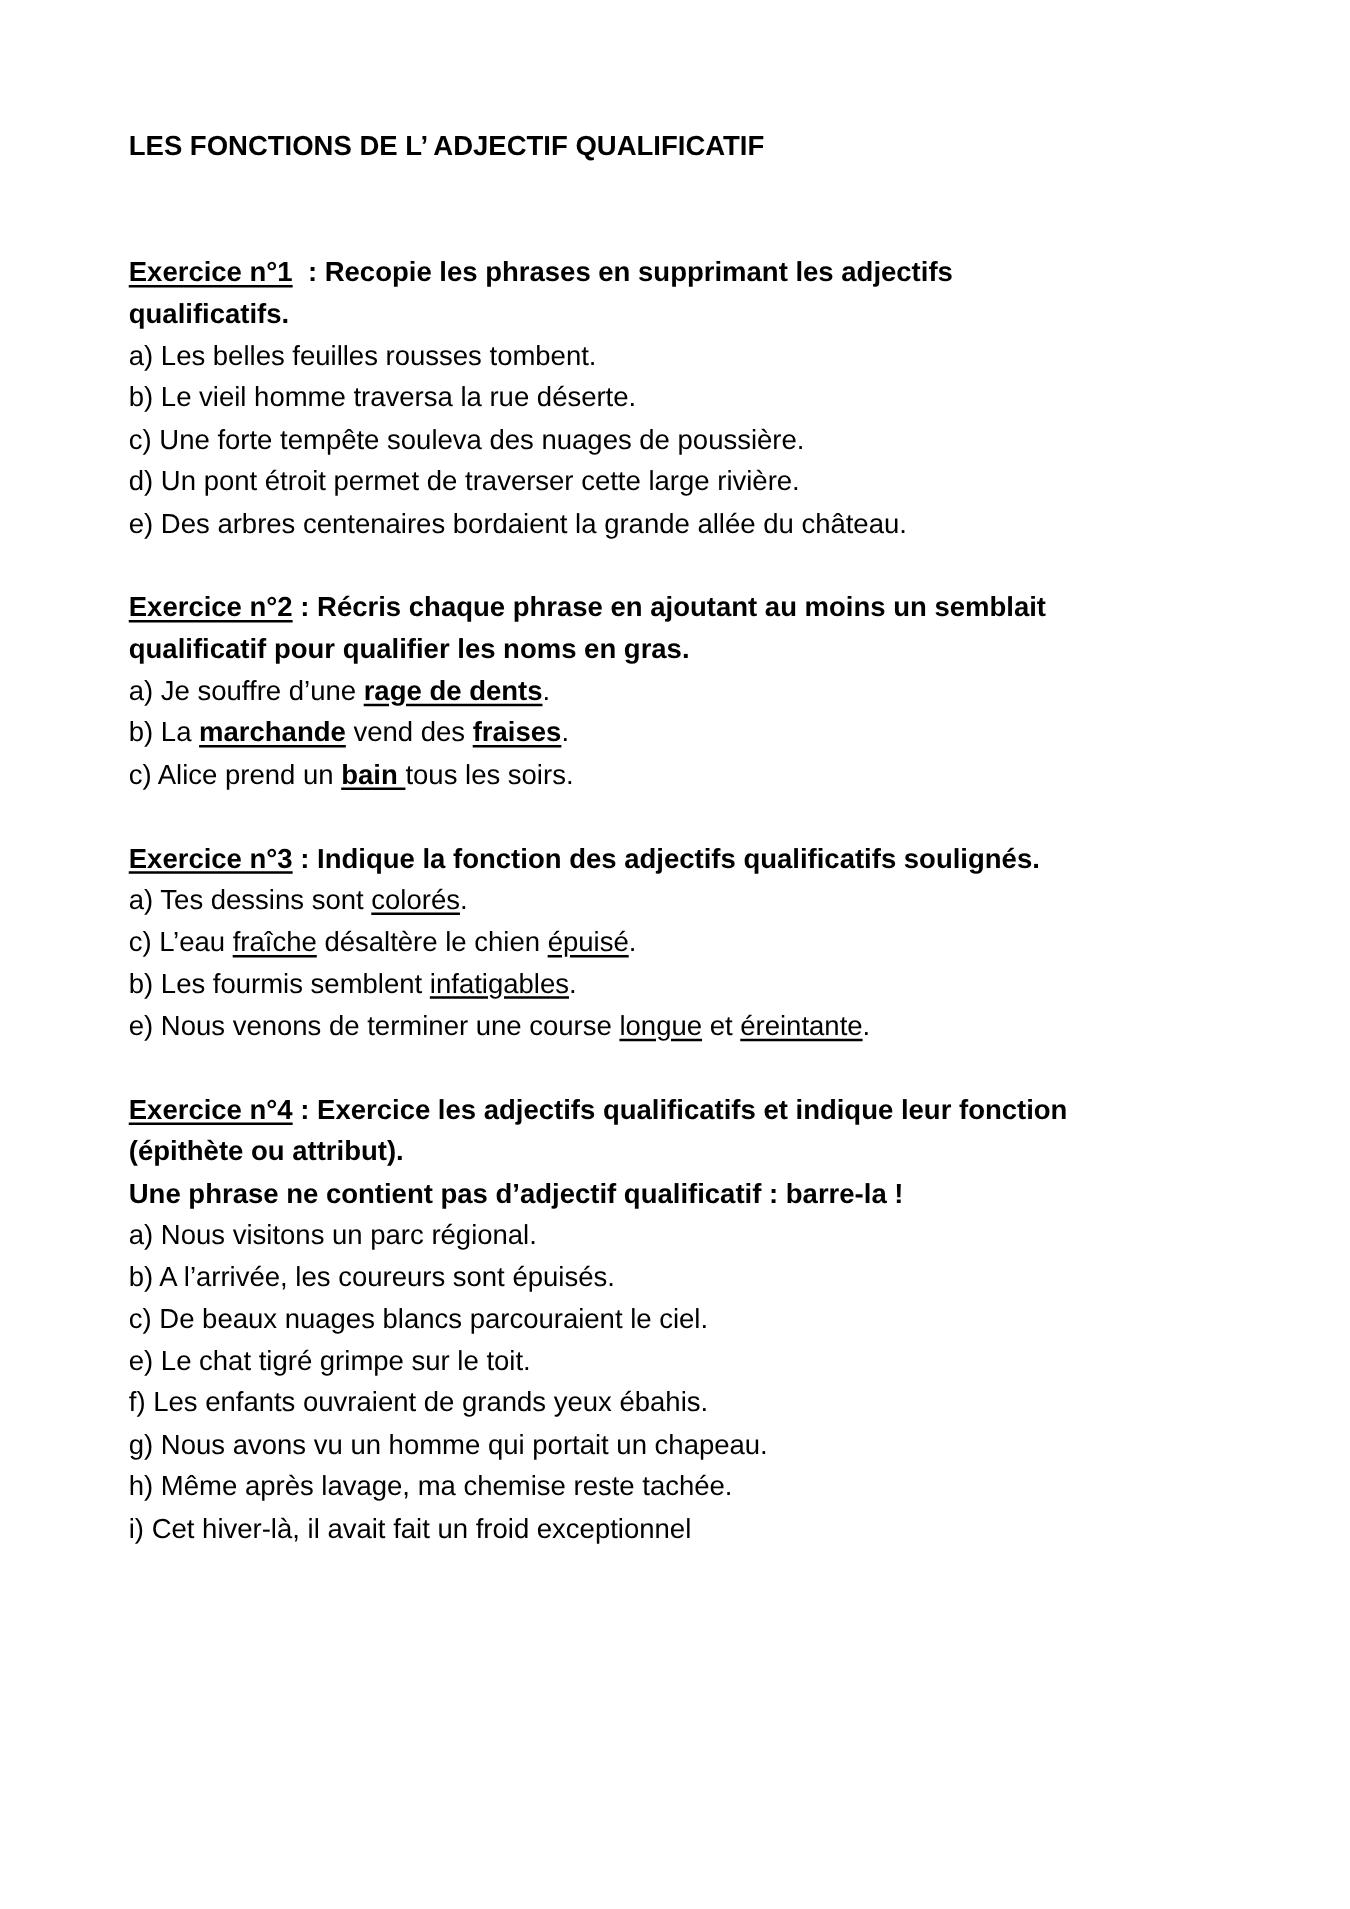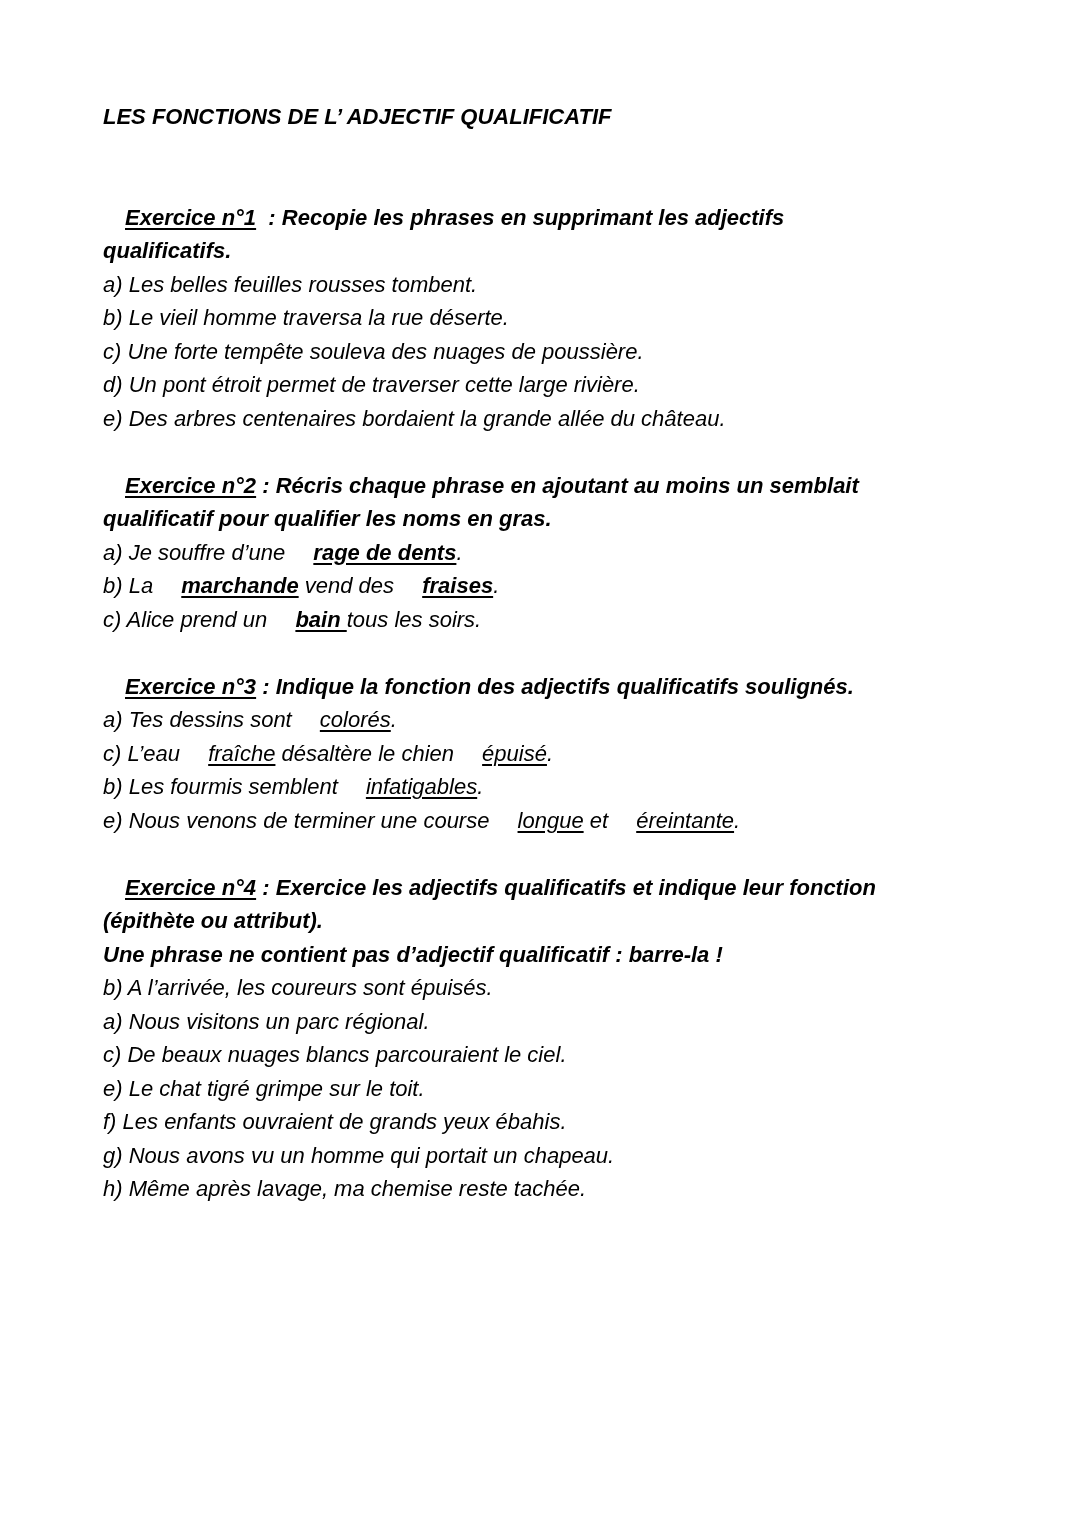--- a/index.html
+++ b/index.html
@@ -8,28 +8,27 @@
     width: 1080px;
     height: 1527px;
     font-family: "Liberation Sans", "DejaVu Sans", sans-serif;
     color: #000000;
     overflow: hidden;
   }
   .doc {
     padding: 100px 60px 0 103px;
     font-size: 22px;
     line-height: 33.5px;
-    font-style: italic;
   }
   .line {
     white-space: pre;
     min-height: 33.5px;
   }
   .b { font-weight: bold; }
-  .u { text-decoration: underline; text-underline-offset: 3px; margin-left: 22px; }
+  .u { text-decoration: underline; text-underline-offset: 3px; }
 </style>
 </head>
 <body>
 
 <div class="doc">
   <div>
       <div class="line"><span class="b">LES FONCTIONS DE L’ ADJECTIF QUALIFICATIF</span></div>
       <div class="line">&nbsp;</div>
       <div class="line">&nbsp;</div>
       <div class="line"><span class="b u">Exercice n°1</span><span class="b">  : Recopie les phrases en supprimant les adjectifs</span></div>
@@ -48,21 +47,22 @@
       <div class="line">&nbsp;</div>
       <div class="line"><span class="b u">Exercice n°3</span><span class="b"> : Indique la fonction des adjectifs qualificatifs soulignés.</span></div>
       <div class="line"><span>a) Tes dessins sont </span><span class="u">colorés</span><span>.</span></div>
       <div class="line"><span>c) L’eau </span><span class="u">fraîche</span><span> désaltère le chien </span><span class="u">épuisé</span><span>.</span></div>
       <div class="line"><span>b) Les fourmis semblent </span><span class="u">infatigables</span><span>.</span></div>
       <div class="line"><span>e) Nous venons de terminer une course </span><span class="u">longue</span><span> et </span><span class="u">éreintante</span><span>.</span></div>
       <div class="line">&nbsp;</div>
       <div class="line"><span class="b u">Exercice n°4</span><span class="b"> : Exercice les adjectifs qualificatifs et indique leur fonction</span></div>
       <div class="line"><span class="b">(épithète ou attribut).</span></div>
       <div class="line"><span class="b">Une phrase ne contient pas d’adjectif qualificatif : barre-la !</span></div>
+      <div class="line"><span>a) Nous visitons un parc régional.</span></div>
       <div class="line"><span>b) A l’arrivée, les coureurs sont épuisés.</span></div>
-      <div class="line"><span>a) Nous visitons un parc régional.</span></div>
       <div class="line"><span>c) De beaux nuages blancs parcouraient le ciel.</span></div>
       <div class="line"><span>e) Le chat tigré grimpe sur le toit.</span></div>
       <div class="line"><span>f) Les enfants ouvraient de grands yeux ébahis.</span></div>
       <div class="line"><span>g) Nous avons vu un homme qui portait un chapeau.</span></div>
       <div class="line"><span>h) Même après lavage, ma chemise reste tachée.</span></div>
+      <div class="line"><span>i) Cet hiver-là, il avait fait un froid exceptionnel</span></div>
     </div>
 </div>
 
 </body></html>

